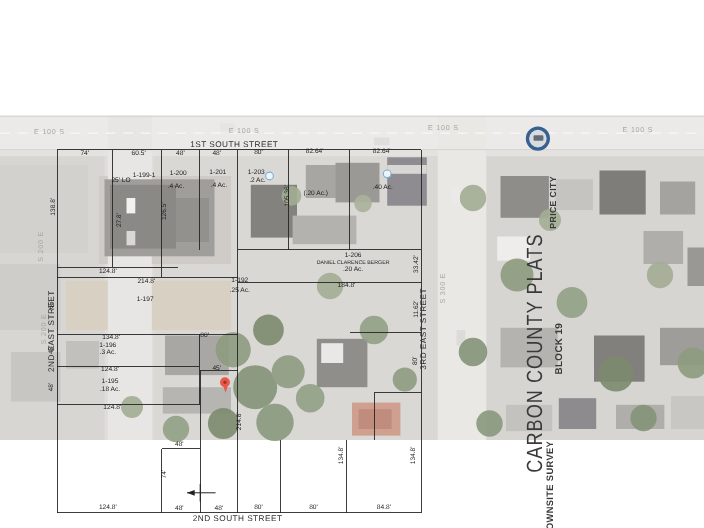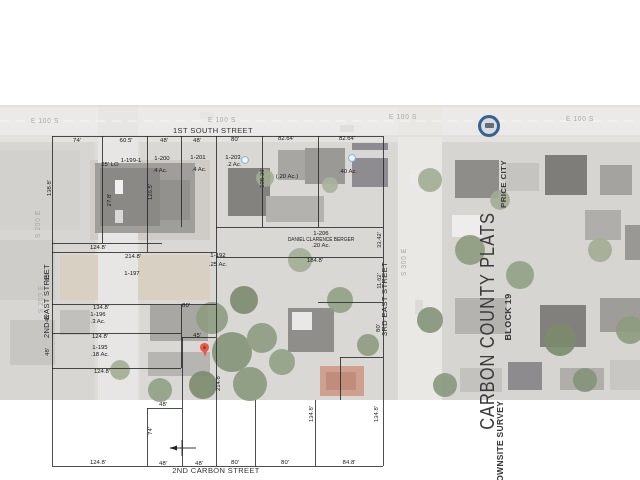--- a/index.html
+++ b/index.html
@@ -139,21 +139,21 @@
       <path d="M52,243H162 M52,252H216 M216,227H383 M216,257H383 M52,304H216 M52,333H181 M52,368H181 M182,337H216 M147,408H182 M318,302H383 M340,357H383"></path>
     </g>
     <g>
       <path d="M196,448H170 M182,440V456" stroke="#222222" stroke-width="0.9" fill="none"></path>
       <path d="M170,448 l7,-2.6 v5.2 z" fill="#222222"></path>
     </g>
   </svg>
 
   <div id="labels">
       <span class="lbl street" style="left: 213px; top: 131px;">1ST SOUTH STREET</span>
-      <span class="lbl street" style="left: 216px; top: 471px;">2ND CARBON STREET</span>
+      <span class="lbl street" style="left: 216px; top: 471px;">2ND SOUTH STREET</span>
       <span class="lbl street rot" style="left: 47px; top: 301px;">2ND EAST STREET</span>
       <span class="lbl street rot" style="left: 385px; top: 299px;">3RD EAST STREET</span>
       <span class="lbl aerial" style="left: 45px; top: 121px;">E 100 S</span>
       <span class="lbl aerial" style="left: 222px; top: 120px;">E 100 S</span>
       <span class="lbl aerial" style="left: 403px; top: 117px;">E 100 S</span>
       <span class="lbl aerial" style="left: 580px; top: 119px;">E 100 S</span>
       <span class="lbl aerial rot" style="left: 38px; top: 224px;">S 200 E</span>
       <span class="lbl aerial rot" style="left: 41px; top: 299px;">S 200 E</span>
       <span class="lbl aerial rot" style="left: 404px; top: 262px;">S 300 E</span>
       <span class="lbl dim" style="left: 77px; top: 140px;">74'</span>

